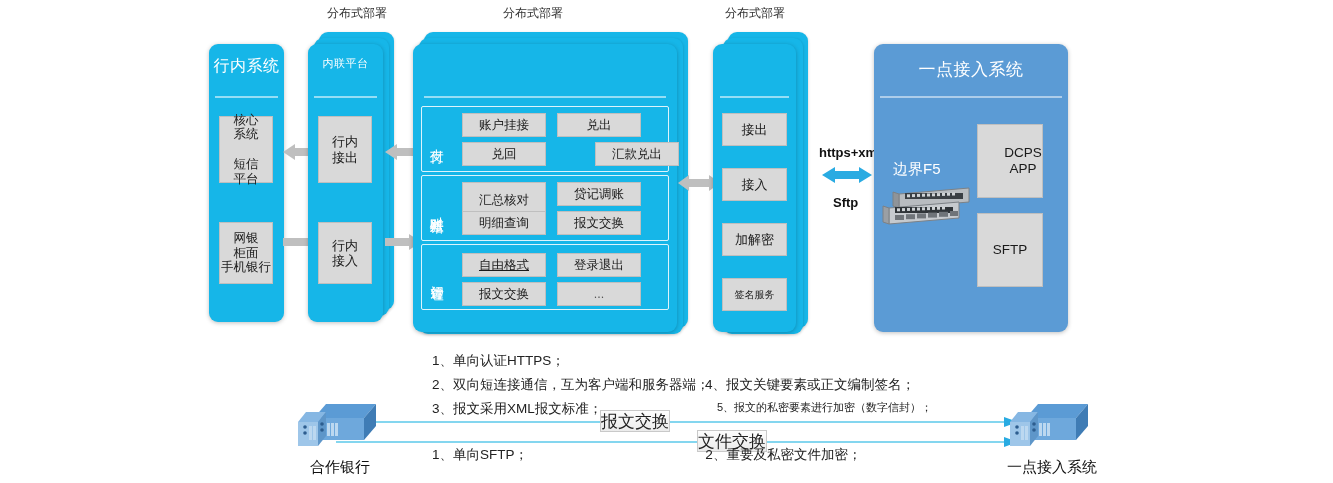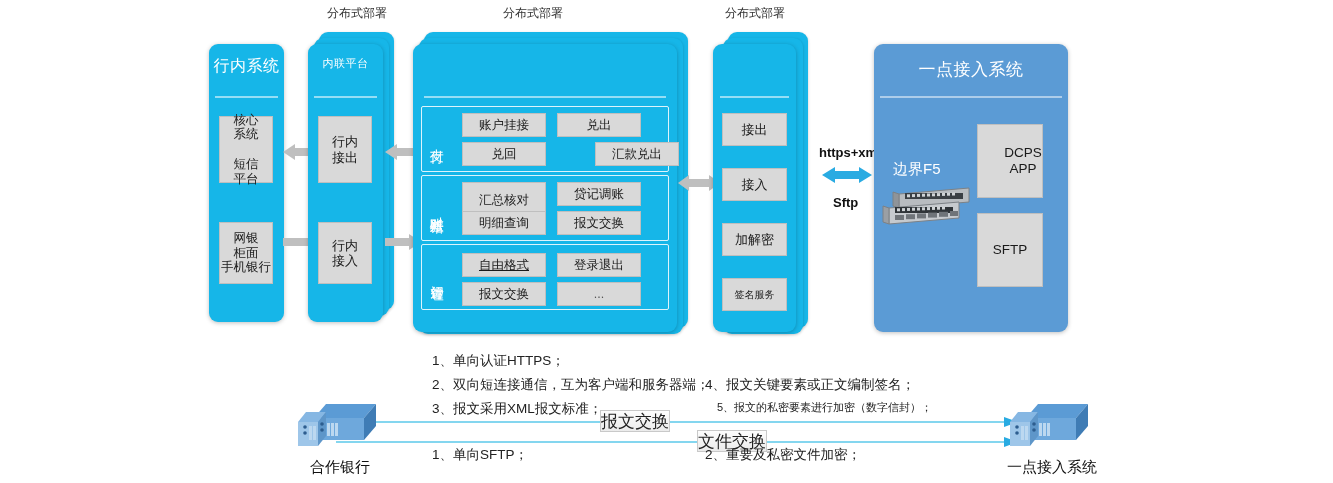--- a/index.html
+++ b/index.html
@@ -268,21 +268,21 @@
 </svg>
 <div class="chip" style="left:600px;top:410px;width:70px;height:22px;">报文交换</div>
 
 <svg class="abs" style="left:330px;top:435px;" width="690" height="14" viewBox="0 0 690 14">
   <line x1="6" y1="7" x2="676" y2="7" stroke="#5bc8ea" stroke-width="1.6"></line>
   <polygon points="688,7 674,2 674,12" fill="#29abe2"></polygon>
 </svg>
 <div class="chip" style="left:697px;top:430px;width:70px;height:22px;">文件交换</div>
 
 <div class="txt" style="left:432px;top:446px;font-size:13.5px;">1、单向SFTP；</div>
-<div class="txt" style="left:705px;top:446px;font-size:13.5px;">2、重要及私密文件加密；</div>
+<div class="txt" style="left:705px;top:446px;font-size:13.5px;font-family:Liberation Mono, monospace;">2、重要及私密文件加密；</div>
 
 <svg class="abs" style="left:296px;top:400px;" width="88" height="52" viewBox="0 0 88 52">
   <polygon points="30,4 80,4 68,18 18,18" fill="#5b9bd5"></polygon>
   <polygon points="18,18 68,18 68,40 18,40" fill="#6ea8dc"></polygon>
   <polygon points="68,18 80,4 80,26 68,40" fill="#3f7cb5"></polygon>
   <polygon points="10,12 30,12 22,22 2,22" fill="#86b7e3"></polygon>
   <polygon points="2,22 22,22 22,46 2,46" fill="#9ec6e9"></polygon>
   <polygon points="22,22 30,12 30,36 22,46" fill="#5e96c9"></polygon>
   <g fill="#2d5d8f">
     <circle cx="9" cy="27" r="1.8"></circle>

